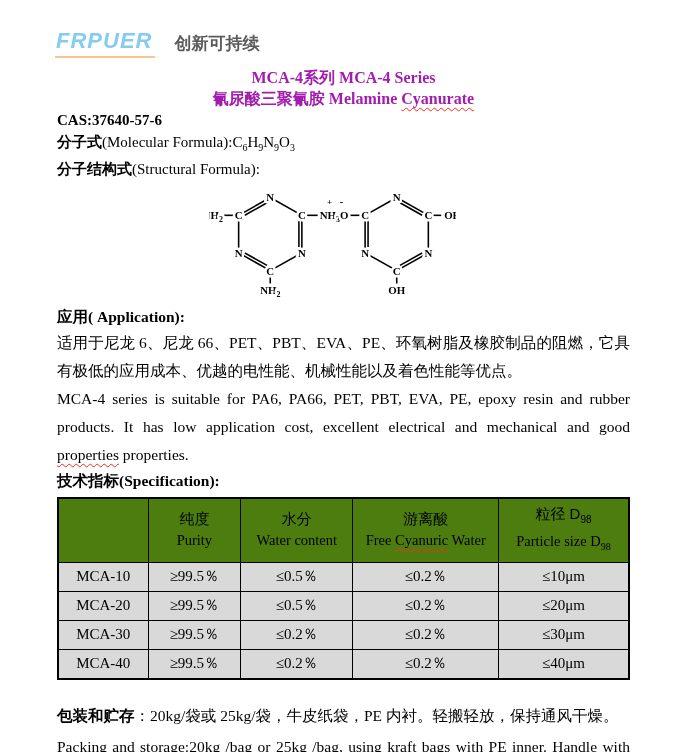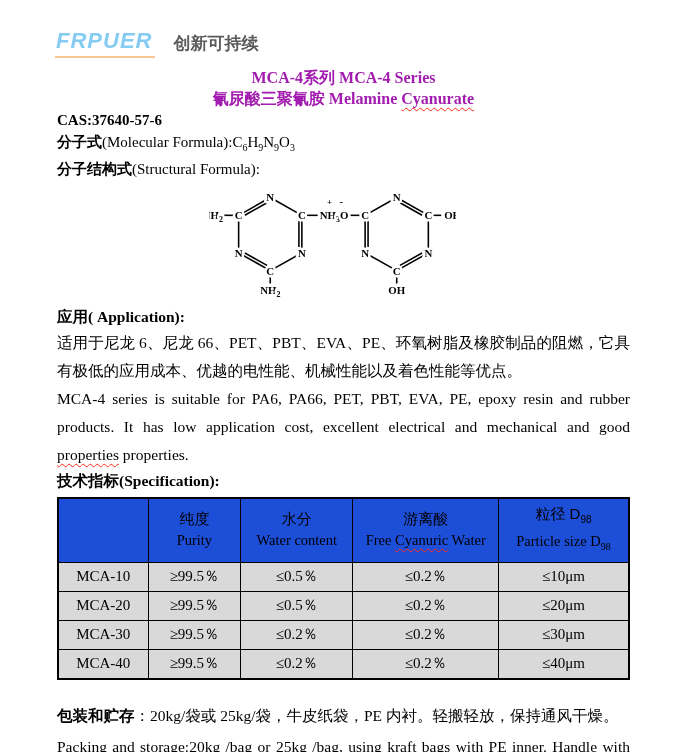--- a/index.html
+++ b/index.html
@@ -1,26 +1,26 @@
 <!DOCTYPE html>
 <html><head>
 <meta charset="utf-8">
 <style>
   html,body{margin:0;padding:0;background:#ffffff;}
   body{width:687px;height:752px;overflow:hidden;
        font-family:"Liberation Serif","DejaVu Serif",serif;color:#000;}
   .page{padding:26px 57px 0 57px;}
 
   
-  .logo-row{display:flex;align-items:flex-end;height:32px;margin-left:-2px;gap:16px;}
+  .logo-row{display:flex;align-items:flex-end;height:32px;margin-left:-2px;}
   .brand{font-family:"Liberation Sans","DejaVu Sans",sans-serif;
          font-style:italic;font-weight:bold;font-size:22px;letter-spacing:1px;
          color:#85cbf2;border-bottom:2px solid #f6c791;padding:0 3px 2px 1px;}
   .slogan{font-family:"Liberation Sans","DejaVu Sans",sans-serif;
-          font-weight:bold;font-size:17px;color:#5b5b5b;margin-left:2px;padding-bottom:3px;}
+          font-weight:bold;font-size:17px;color:#5b5b5b;margin-left:19px;padding-bottom:3px;}
 
   
   .title-block{text-align:center;margin-top:9px;color:#a21caf;font-weight:bold;
                font-size:16px;line-height:21px;}
   .blue{color:#000000;font-weight:bold;}
   .misspell{text-decoration:underline;text-decoration-style:wavy;
             text-decoration-color:#ff2a1a;text-decoration-thickness:1px;
             text-underline-offset:3px;}
 
   .info-line{font-size:15px;line-height:21px;margin-top:1px;}
@@ -30,21 +30,21 @@
   .structure-wrap{margin:3px 0 0 152px;}
 
   .para{font-size:15.5px;line-height:28px;text-align:justify;}
   .para-en{font-size:15.5px;line-height:28px;text-align:justify;}
   .section-heading{font-size:15.5px;line-height:24px;}
 
   
   table.spec{border-collapse:collapse;margin-top:4px;table-layout:fixed;}
   table.spec td,table.spec th{border:1.6px solid #000;text-align:center;vertical-align:middle;}
   table.spec{border:2.5px solid #000;}
-  table.spec thead th{background:#1d4ed8;font-weight:normal;padding:4px 2px 5px 2px;}
+  table.spec thead th{background:#4d7c0f;font-weight:normal;padding:4px 2px 5px 2px;}
   table.spec thead .zh{font-size:15px;font-family:"Liberation Sans","DejaVu Sans",sans-serif;line-height:22px;}
   table.spec thead .en{font-size:14.5px;line-height:21px;}
   table.spec tbody td{background:#D9D9D9;font-size:15px;height:26px;padding:1px 12px;}
   .c0{width:85px;}.c1{width:88px;}.c2{width:108px;}.c3{width:142px;}.c4{width:126px;}
 
   .packing{margin-top:22px;}
   .packing-zh{font-size:15.5px;line-height:28px;}
   .packing-en{font-size:15.5px;line-height:30px;text-align:justify;margin-top:2px;}
 
   svg text{font-family:"Liberation Serif","DejaVu Serif",serif;font-weight:bold;fill:#000;

